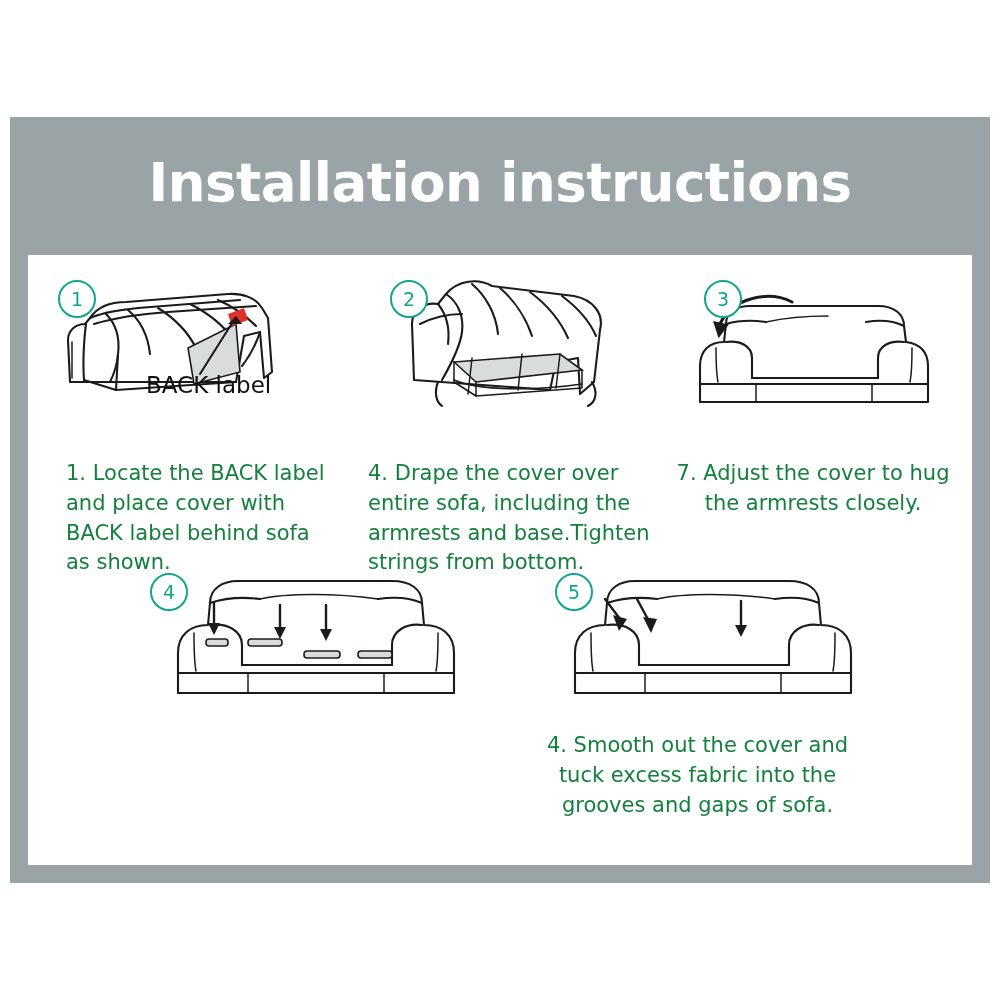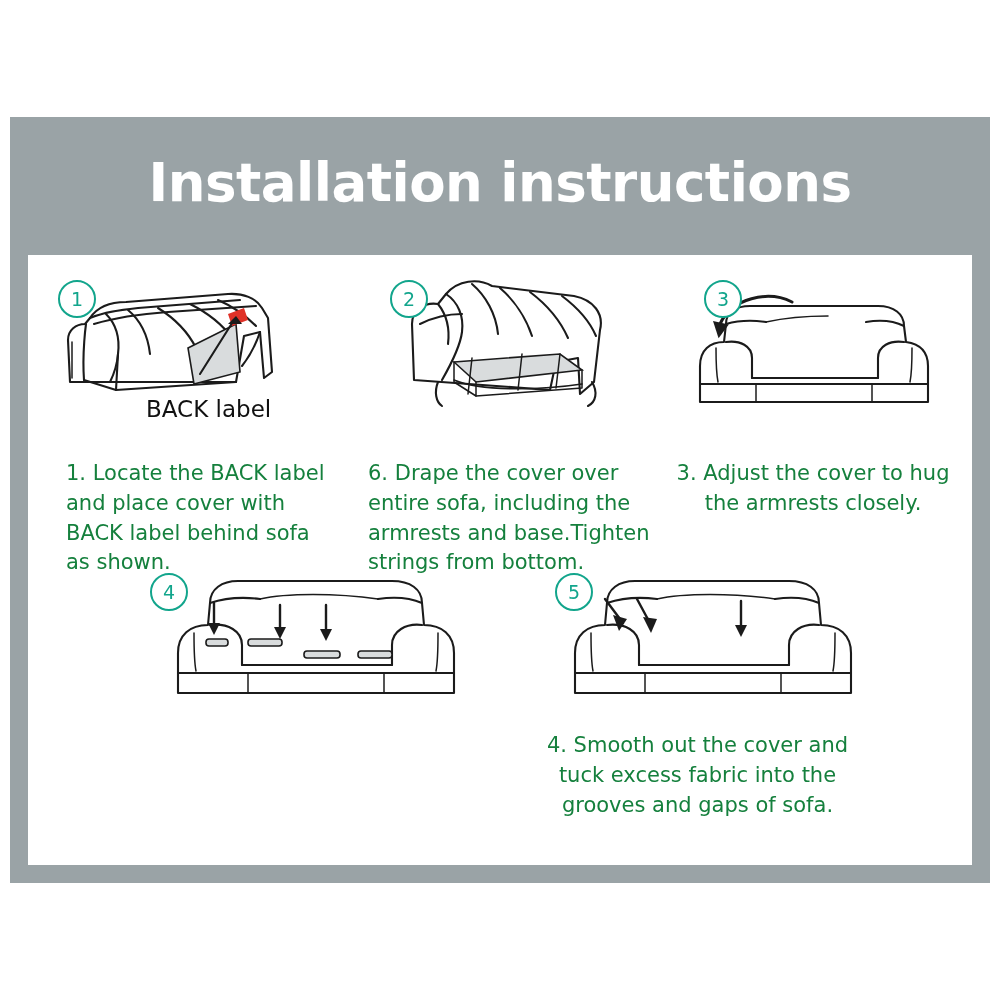--- a/index.html
+++ b/index.html
@@ -151,21 +151,21 @@
           <path class="ln" d="M232 70 C228 82 222 94 214 104"></path>
           <path class="ln-thin" d="M44 116 L44 80"></path>
 
           <path class="fill-gray" d="M160 86 L208 62 L212 110 L166 122 Z"></path>
 
           <polygon class="red" points="200,52 216,46 220,58 204,64"></polygon>
 
           <path class="ln" d="M206 58 L172 112"></path>
           <path class="arrow" d="M208 54 L214 62 L200 62 Z"></path>
         </svg>
-        <div class="back-label" style="left:118px; top:134px;text-align:right;">BACK label</div>
+        <div class="back-label" style="left:118px; top:110px;text-align:right;">BACK label</div>
       </div>
       <div class="caption cap-left" style="margin:32px 6px 0 38px;">1. Locate the BACK label and place cover with BACK label behind sofa as shown.</div>
     </div>
 
     <div class="step">
       <div class="badge" style="left:48px; top:18px;">2</div>
       <div class="art">
         <svg width="314" height="165" viewBox="0 0 314 165">
 
           <path class="fill-white" d="M72 118 L70 62 C70 48 82 40 96 42 L104 32 C116 18 136 16 150 24 L232 34 C252 38 262 52 258 68 L252 120 L238 132 L236 96 L214 100 L208 128 Z"></path>
@@ -182,21 +182,21 @@
           <path class="ln-thin" d="M240 108 L240 126 L134 134"></path>
 
           <path class="ln-thin" d="M130 96 L126 132"></path>
           <path class="ln-thin" d="M180 92 L176 128"></path>
           <path class="ln-thin" d="M218 92 L214 126"></path>
           <path class="ln-thin" d="M112 118 C140 130 200 128 240 122"></path>
           <path class="ln" d="M250 120 C256 130 254 140 246 144"></path>
           <path class="ln" d="M96 120 C92 130 94 140 100 144"></path>
         </svg>
       </div>
-      <div class="caption cap-left" style="margin:32px 6px 0 26px;">6. Drape the cover over entire sofa, including the armrests and base.Tighten strings from bottom.</div>
+      <div class="caption cap-left" style="margin:32px 6px 0 26px;">4. Drape the cover over entire sofa, including the armrests and base.Tighten strings from bottom.</div>
     </div>
 
     <div class="step">
       <div class="badge" style="left:48px; top:18px;">3</div>
       <div class="art">
         <svg width="314" height="165" viewBox="0 0 314 165">
 
           <path class="fill-white" d="M44 140 L44 104 C44 88 54 80 68 80 L70 62 C70 50 80 44 94 44 L222 44 C238 44 248 52 248 64 L250 80 C264 82 272 90 272 104 L272 140 Z"></path>
           <path class="ln" d="M70 80 C84 78 96 84 96 96 L96 116"></path>
           <path class="ln" d="M248 80 C234 78 222 84 222 96 L222 116"></path>
@@ -207,21 +207,21 @@
           <path class="ln-thin" d="M110 60 C128 56 150 54 172 54"></path>
           <path class="ln-thin" d="M60 86 C60 98 60 110 62 120"></path>
           <path class="ln-thin" d="M256 86 C256 98 256 110 254 120"></path>
           <path class="ln-thin" d="M100 122 L100 140"></path>
           <path class="ln-thin" d="M216 122 L216 140"></path>
 
           <path class="ln" style="stroke-width:3" d="M64 62 C76 36 112 28 136 40"></path>
           <path class="arrow" d="M60 76 L74 66 L60 58 Z" transform="rotate(-18 62 68)"></path>
         </svg>
       </div>
-      <div class="caption" style="margin:32px 14px 0 14px;">3. Adjust the cover to hug the armrests closely.</div>
+      <div class="caption" style="margin:32px 14px 0 14px;">7. Adjust the cover to hug the armrests closely.</div>
     </div>
   </div>
 
   <div class="steps-row row-bottom">
 
     <div class="step">
       <div class="badge" style="left:30px; top:8px;">4</div>
       <div class="art" style="height:150px;">
         <svg width="385" height="150" viewBox="0 0 385 150">
           <path class="fill-white" d="M58 128 L58 88 C58 70 70 60 88 60 L90 38 C90 24 102 16 118 16 L272 16 C290 16 302 24 302 38 L304 60 C322 60 334 70 334 88 L334 128 Z"></path>

